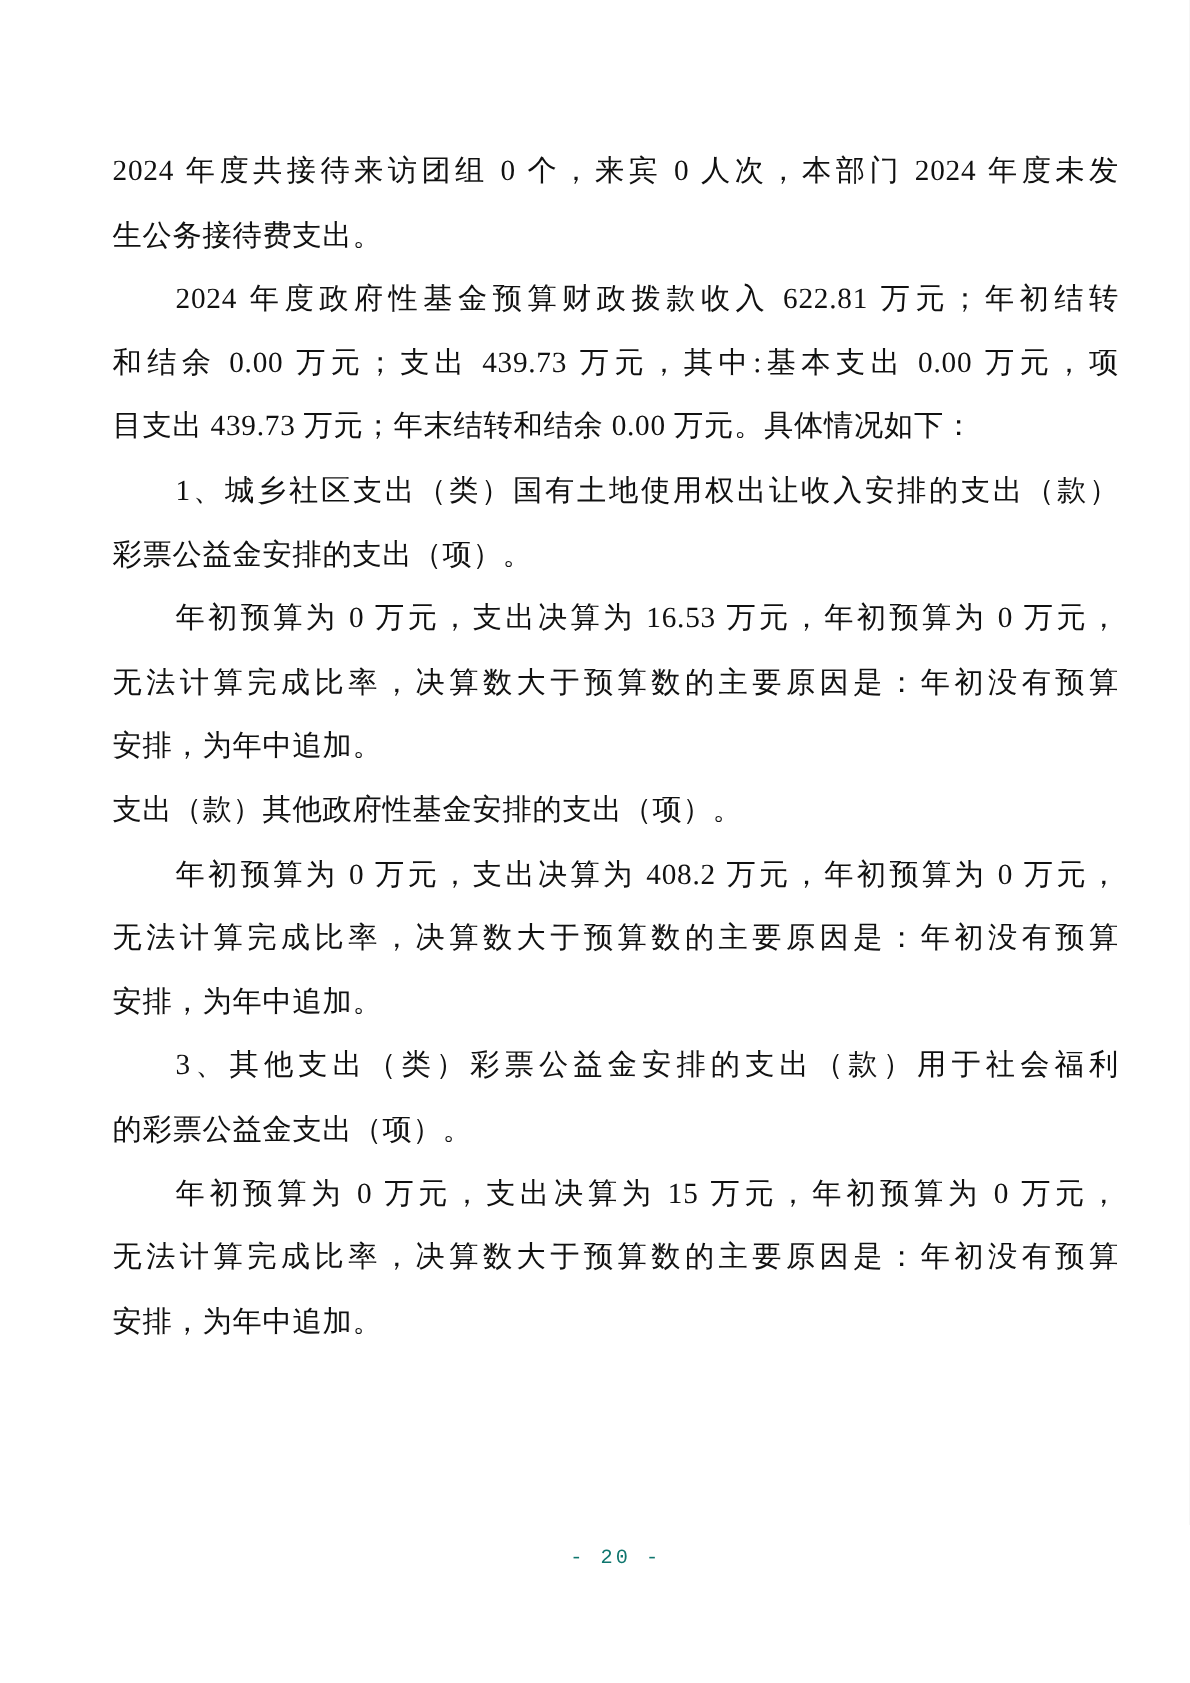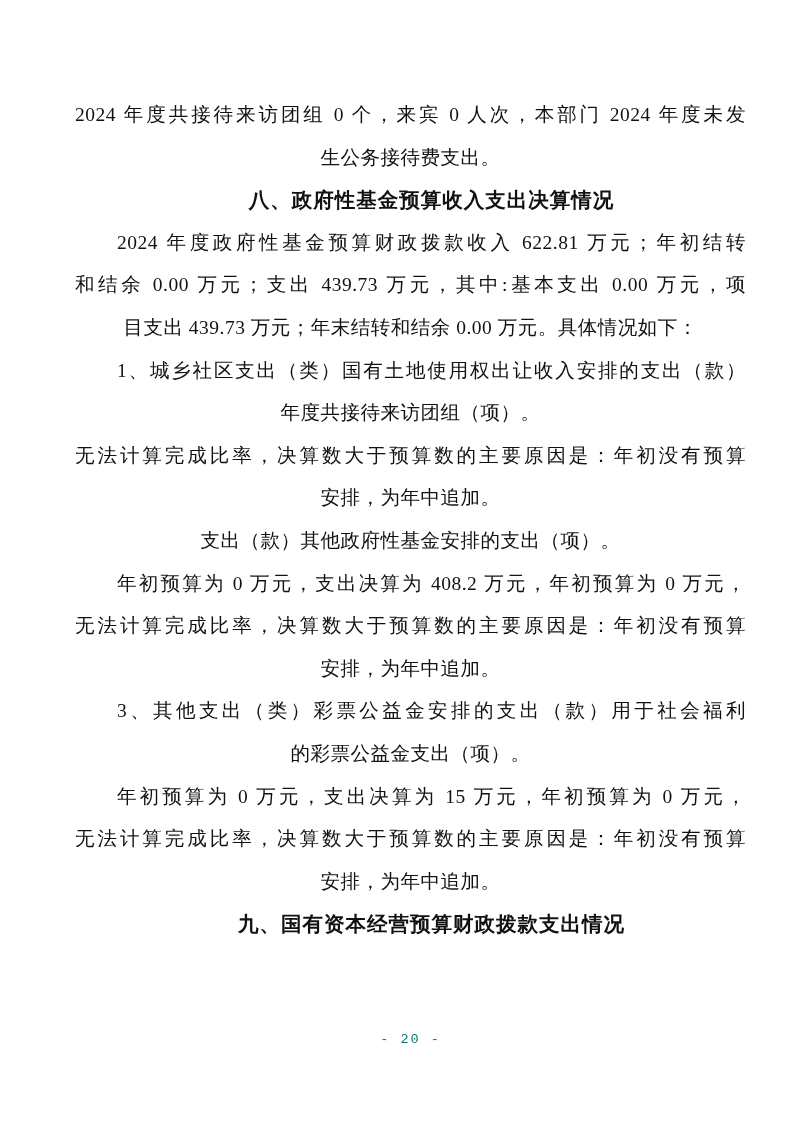--- a/index.html
+++ b/index.html
@@ -21,21 +21,21 @@
   .doc-body {
     position: absolute;
     left: 75px;
     right: 75px;
     top: 94px;
   }
   .line {
     height: 42.6px;
     line-height: 42.6px;
     font-size: 19.5px;
-    text-align: center;
+    text-align: left;
     letter-spacing: 0.5px;
     overflow: hidden;
   }
   .line.fill {
     text-align: justify;
     text-align-last: justify;
   }
   .line.indent {
     text-indent: 42px;
   }
@@ -57,33 +57,32 @@
     letter-spacing: 2px;
   }
 </style>
 </head>
 <body>
 
 <div class="page">
   <div class="doc-body">
       <div class="line fill">2024 年度共接待来访团组 0 个，来宾 0 人次，本部门 2024 年度未发</div>
       <div class="line">生公务接待费支出。</div>
-      <div class="line heading indent">八、政府性基金预算收入支出决算情况</div>
       <div class="line indent fill">2024 年度政府性基金预算财政拨款收入 622.81 万元；年初结转</div>
       <div class="line fill">和结余 0.00 万元；支出 439.73 万元，其中:基本支出 0.00 万元，项</div>
       <div class="line">目支出 439.73 万元；年末结转和结余 0.00 万元。具体情况如下：</div>
       <div class="line indent fill">1、城乡社区支出（类）国有土地使用权出让收入安排的支出（款）</div>
-      <div class="line">年度共接待来访团组（项）。</div>
+      <div class="line">彩票公益金安排的支出（项）。</div>
+      <div class="line indent fill">年初预算为 0 万元，支出决算为 16.53 万元，年初预算为 0 万元，</div>
       <div class="line fill">无法计算完成比率，决算数大于预算数的主要原因是：年初没有预算</div>
       <div class="line">安排，为年中追加。</div>
       <div class="line">支出（款）其他政府性基金安排的支出（项）。</div>
       <div class="line indent fill">年初预算为 0 万元，支出决算为 408.2 万元，年初预算为 0 万元，</div>
       <div class="line fill">无法计算完成比率，决算数大于预算数的主要原因是：年初没有预算</div>
       <div class="line">安排，为年中追加。</div>
       <div class="line indent fill">3、其他支出（类）彩票公益金安排的支出（款）用于社会福利</div>
       <div class="line">的彩票公益金支出（项）。</div>
       <div class="line indent fill">年初预算为 0 万元，支出决算为 15 万元，年初预算为 0 万元，</div>
       <div class="line fill">无法计算完成比率，决算数大于预算数的主要原因是：年初没有预算</div>
       <div class="line">安排，为年中追加。</div>
-      <div class="line heading indent">九、国有资本经营预算财政拨款支出情况</div>
     </div>
   <div class="footer">- 20 -</div>
 </div>
 
 </body></html>

